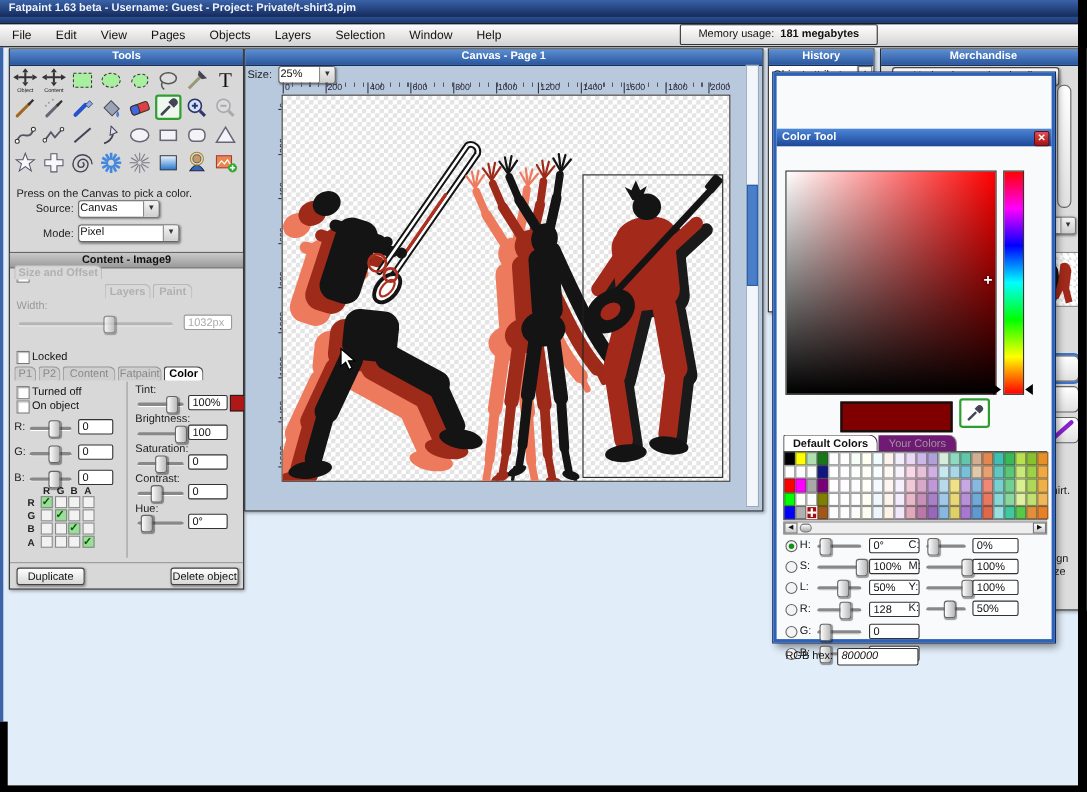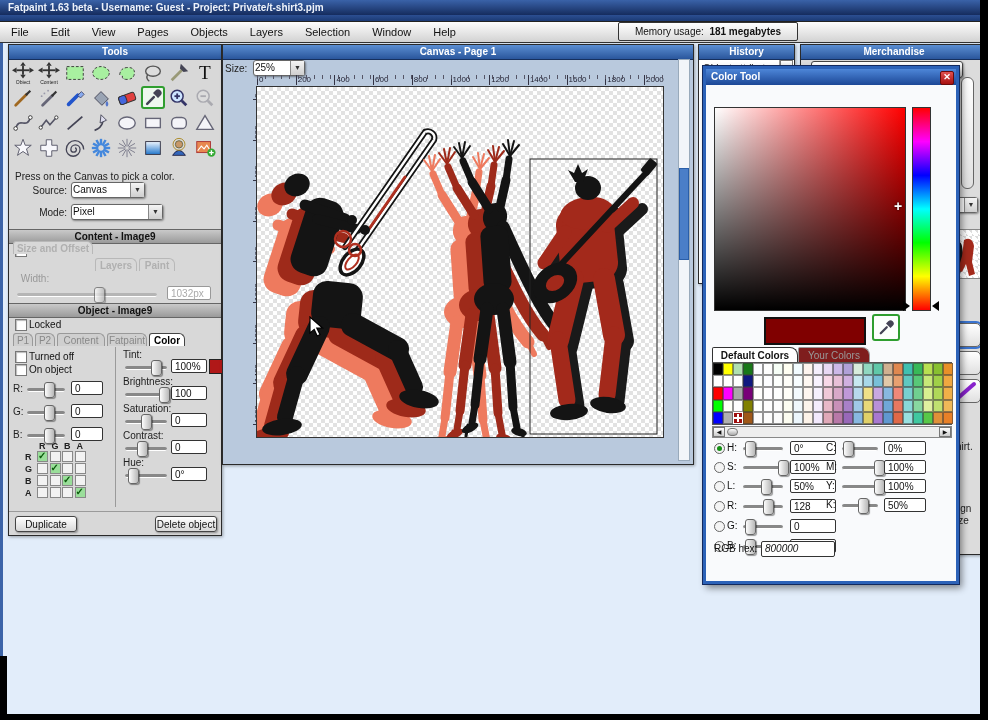--- a/index.html
+++ b/index.html
@@ -81,40 +81,40 @@
   #histup{position:absolute;right:1px;top:15px;width:13px;height:13px;background:linear-gradient(#fff,#ccc);
           border:1px solid #777;font-size:7px;text-align:center;line-height:12px;box-sizing:border-box;}
   #merchpanel{left:800px;top:44px;width:188px;height:511px;background:#dcdcdc;}
   #merchbtn{left:10px;top:16px;width:152px;height:17px;line-height:16px;position:absolute;}
   .frag{position:absolute;color:#222;}
   .fragbtn{position:absolute;background:linear-gradient(#ffffff,#e0e0e0);border:1px solid #666;border-radius:5px;box-sizing:border-box;}
   
   #colortool{left:703px;top:66px;width:256px;height:518px;background:#f9fafc;border:3px solid #2c62b8;
              box-shadow:0 0 0 1px #12295e,3px 4px 7px rgba(0,0,0,.45);box-sizing:border-box;z-index:20;}
   #cthead{height:16px;background:linear-gradient(#4d86d8,#1c4796);color:#fff;font-weight:bold;line-height:16px;
-          padding-left:5px;position:relative;}
+          padding-left:5px;position:relative;margin-top:48px;}
   #ctclose{position:absolute;right:2px;top:2px;width:12px;height:12px;background:linear-gradient(#e05050,#a81010);
            border:1px solid #6a0a0a;color:#fff;font-size:9px;line-height:11px;text-align:center;font-weight:bold;border-radius:2px;}
   #ctbody{position:relative;width:100%;height:494px;}
   #gradsq{position:absolute;left:8px;top:22px;width:190px;height:202px;border:1px solid #333;
           background:linear-gradient(to bottom,rgba(0,0,0,0),#000),linear-gradient(to right,#fff,#f00);}
   #gradmark{position:absolute;left:188px;top:116px;width:11px;height:11px;color:#fff;font-weight:bold;
             font-size:14px;line-height:11px;text-shadow:0 0 2px #000;z-index:3;}
   #huestrip{position:absolute;left:206px;top:22px;width:17px;height:202px;border:1px solid #333;
             background:linear-gradient(#f00,#f0f,#00f,#0ff,#0f0,#ff0,#f00);}
   .huetri{position:absolute;width:0;height:0;border-top:5px solid transparent;border-bottom:5px solid transparent;}
   #htl{left:197px;top:216px;border-left:7px solid #000;}
   #htr{left:226px;top:216px;border-right:7px solid #000;}
   #ctpreview{position:absolute;left:58px;top:232px;width:98px;height:24px;border:2px solid #111;}
   #ctdropper{position:absolute;left:166px;top:229px;width:28px;height:27px;border:2px solid #2f9e2f;background:#fcfffc;
              border-radius:3px;display:flex;align-items:center;justify-content:center;box-sizing:border-box;}
   .cttab{position:absolute;top:262px;height:15px;line-height:15px;text-align:center;border:1px solid #333;
          border-bottom:none;border-radius:2px 8px 0 0;box-sizing:border-box;}
   #cttab1{left:6px;width:86px;background:#fff;font-weight:bold;}
-  #cttab2{left:92px;width:72px;background:#7f1d1d;color:#999;border-color:#999;}
+  #cttab2{left:92px;width:72px;background:#701a75;color:#999;border-color:#999;}
   #palette{position:absolute;left:6px;top:277px;width:240px;height:63px;border:1px solid #555;background:#fff;box-sizing:border-box;}
   .pswatch{position:absolute;width:10px;height:12.2px;box-sizing:border-box;border:1px solid rgba(60,60,60,.55);}
   #pselmark{position:absolute;z-index:2;width:10px;height:12px;box-sizing:border-box;border:1px solid #fff;
             background:
              linear-gradient(#fff,#fff) center/2px 8px no-repeat,
              linear-gradient(#fff,#fff) center/8px 2px no-repeat,#a01010;}
   #palscroll{position:absolute;left:6px;top:341px;width:240px;height:12px;background:#eee;border:1px solid #888;box-sizing:border-box;}
   .pal-arrow{position:absolute;top:0;width:12px;height:10px;background:linear-gradient(#fff,#ccc);border:1px solid #777;
              font-size:6px;line-height:9px;text-align:center;box-sizing:border-box;}
   #palthumb{position:absolute;left:14px;top:1px;width:11px;height:8px;border-radius:4px;
@@ -390,27 +390,26 @@
     <div class="formlabel" style="left:0;top:162px;width:58px;">Mode:</div>
     <div class="dd" style="left:62px;top:159px;width:92px;">
       <span>Pixel</span>
       <span class="arrowbox">▼</span>
     </div>
 
     <div class="secthead abs" style="left:0;top:184px;width:100%;">Content - Image9</div>
     <div class="cb" style="left:6px;top:200px;"></div>
     <div class="cblabel" style="left:20px;top:200px;">Locked</div>
     <div id="contenttabs"></div>
-    <div class="formlabel" style="left:6px;top:228px;width:40px;text-align:center;color:#999;">Width:</div>
+    <div class="formlabel" style="left:6px;top:228px;width:40px;text-align:left;color:#999;">Width:</div>
     <div class="sl-track dis" style="left:8px;top:248px;width:140px;">
       <span class="sl-thumb" style="left:55%;"></span>
       </div>
     <div class="valbox dis" style="left:158px;top:241px;width:44px;">1032px</div>
 
-    <div class="secthead abs" style="left:0;top:258px;width:100%;">Object - Image9</div>
     <div class="cb" style="left:6px;top:274px;"></div>
     <div class="cblabel" style="left:20px;top:274px;">Locked</div>
     <div id="objecttabs"></div>
     <div class="divline" style="left:106px;top:302px;width:1px;height:160px;"></div>
 
     <div class="cb" style="left:6px;top:306px;"></div>
     <div class="cblabel" style="left:20px;top:306px;">Turned off</div>
     <div class="cb" style="left:6px;top:319px;"></div>
     <div class="cblabel" style="left:20px;top:319px;">On object</div>
 

